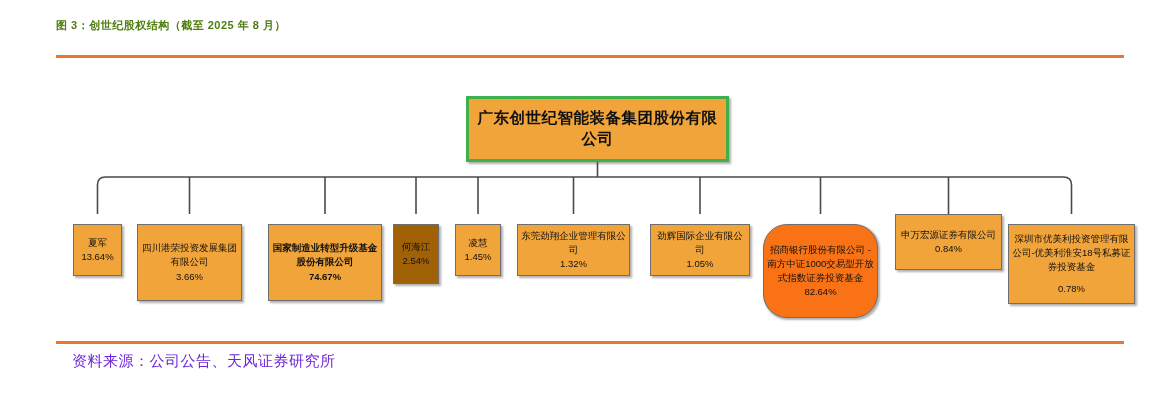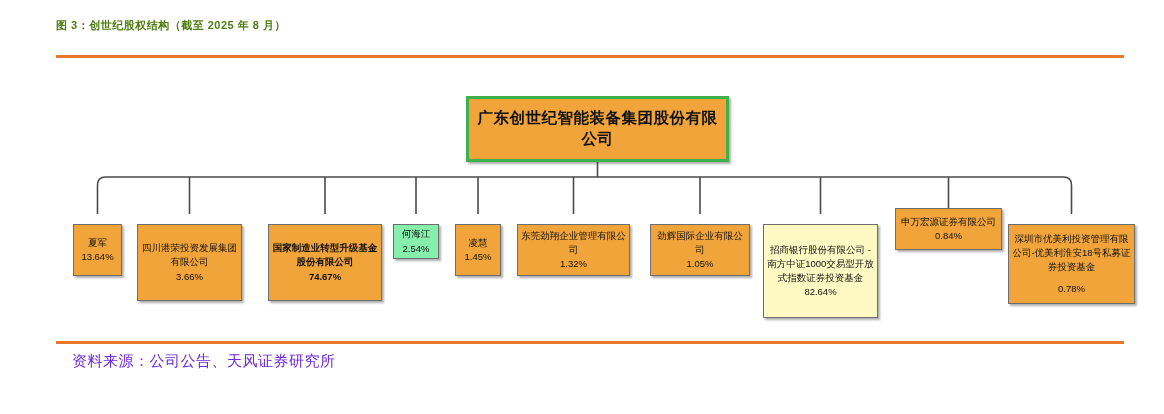--- a/index.html
+++ b/index.html
@@ -69,46 +69,46 @@
   <div class="obox child-box" style="left:137px; top:214px; width:105px; height:77px; background:#F1A43A;">
     <div class="name">四川港荣投资发展集团有限公司</div>
     <div class="pct">3.66%</div>
   </div>
 
   <div class="obox child-box" style="left:268px; top:214px; width:114px; height:77px; background:#F1A43A;font-weight:bold;">
     <div class="name">国家制造业转型升级基金股份有限公司</div>
     <div class="pct">74.67%</div>
   </div>
 
-  <div class="obox child-box" style="left:393px; top:214px; width:46px; height:35px; background:#86efac;">
+  <div class="obox child-box" style="left:393px; top:214px; width:46px; height:60px; background:#a16207;">
     <div class="name">何海江</div>
     <div class="pct">2.54%</div>
   </div>
 
   <div class="obox child-box" style="left:455px; top:214px; width:46px; height:52px; background:#F1A43A;">
     <div class="name">凌慧</div>
     <div class="pct">1.45%</div>
   </div>
 
   <div class="obox child-box" style="left:517px; top:214px; width:113px; height:52px; background:#F1A43A;">
     <div class="name">东莞劲翔企业管理有限公司</div>
     <div class="pct">1.32%</div>
   </div>
 
   <div class="obox child-box" style="left:650px; top:214px; width:100px; height:52px; background:#F1A43A;">
     <div class="name">劲辉国际企业有限公司</div>
     <div class="pct">1.05%</div>
   </div>
 
-  <div class="obox child-box" style="left:763px; top:214px; width:115px; height:94px; background:#fef9c3;">
+  <div class="obox child-box" style="left:763px; top:214px; width:115px; height:94px; background:#f97316;border-radius:24px;">
     <div class="name">招商银行股份有限公司 - 南方中证1000交易型开放式指数证券投资基金</div>
     <div class="pct">82.64%</div>
   </div>
 
-  <div class="obox child-box" style="left:895px; top:198px; width:107px; height:42px; background:#F1A43A;">
+  <div class="obox child-box" style="left:895px; top:204px; width:107px; height:56px; background:#F1A43A;">
     <div class="name">申万宏源证券有限公司</div>
     <div class="pct">0.84%</div>
   </div>
 
   <div class="obox child-box" style="left:1008px; top:214px; width:127px; height:80px; background:#F1A43A;gap:8px;">
     <div class="name">深圳市优美利投资管理有限公司-优美利淮安18号私募证券投资基金</div>
     <div class="pct">0.78%</div>
   </div>
 
   <div class="rule rule-bottom" style="background:#E8782B;"></div>

